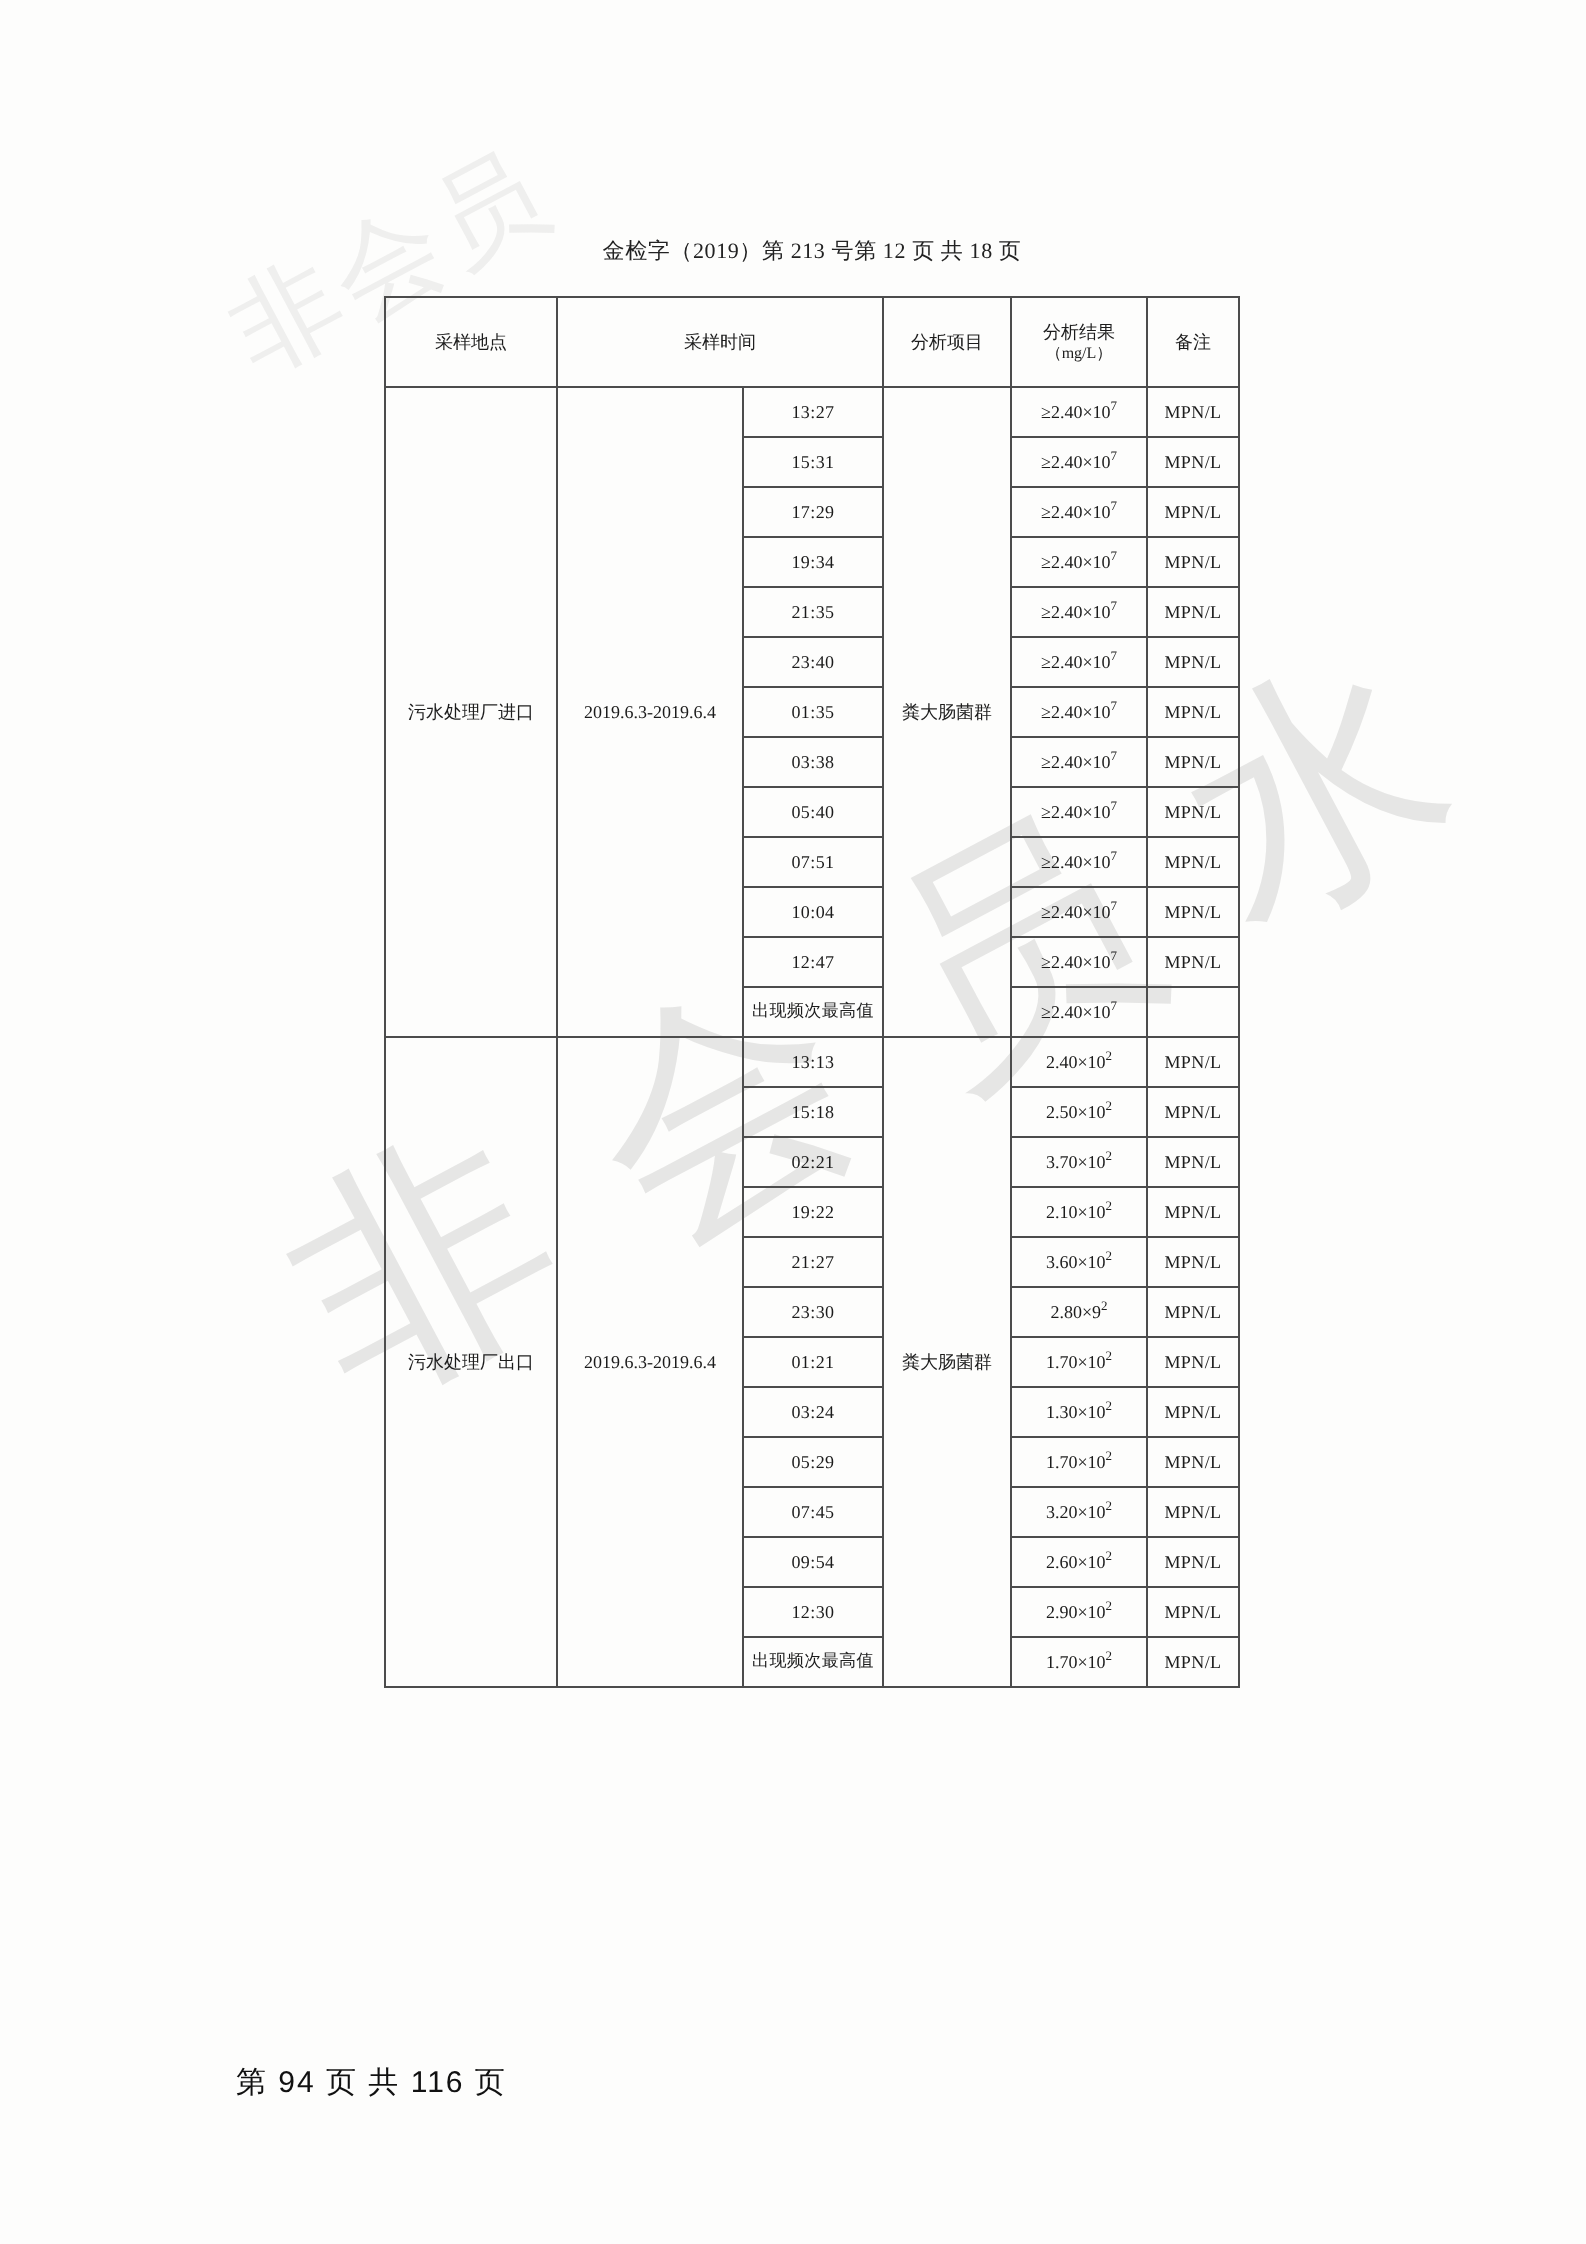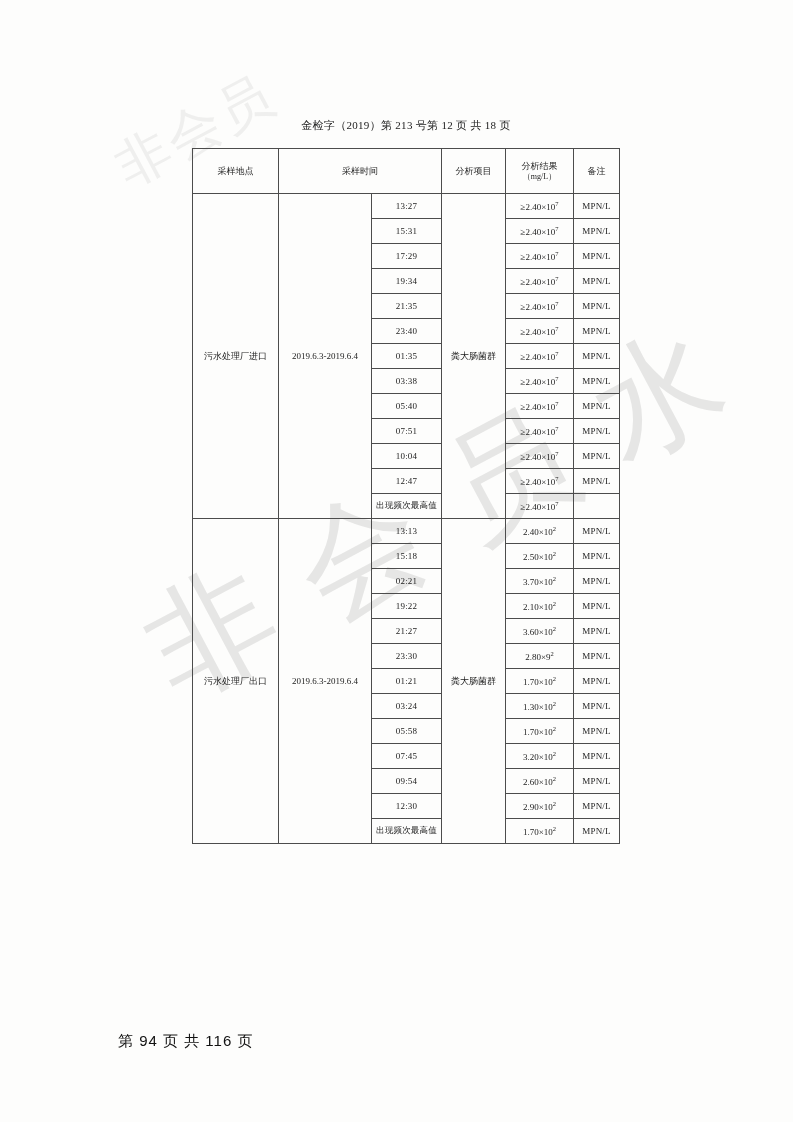--- a/index.html
+++ b/index.html
@@ -272,21 +272,21 @@
           <td class="cell-time">01:21</td>
           <td class="cell-result"><span></span><span>1.70×10</span><sup>2</sup></td>
           <td class="cell-remark">MPN/L</td>
         </tr>
         <tr>
           <td class="cell-time">03:24</td>
           <td class="cell-result"><span></span><span>1.30×10</span><sup>2</sup></td>
           <td class="cell-remark">MPN/L</td>
         </tr>
         <tr>
-          <td class="cell-time">05:58</td>
+          <td class="cell-time">05:29</td>
           <td class="cell-result"><span></span><span>1.70×10</span><sup>2</sup></td>
           <td class="cell-remark">MPN/L</td>
         </tr>
         <tr>
           <td class="cell-time">07:45</td>
           <td class="cell-result"><span></span><span>3.20×10</span><sup>2</sup></td>
           <td class="cell-remark">MPN/L</td>
         </tr>
         <tr>
           <td class="cell-time">09:54</td>

